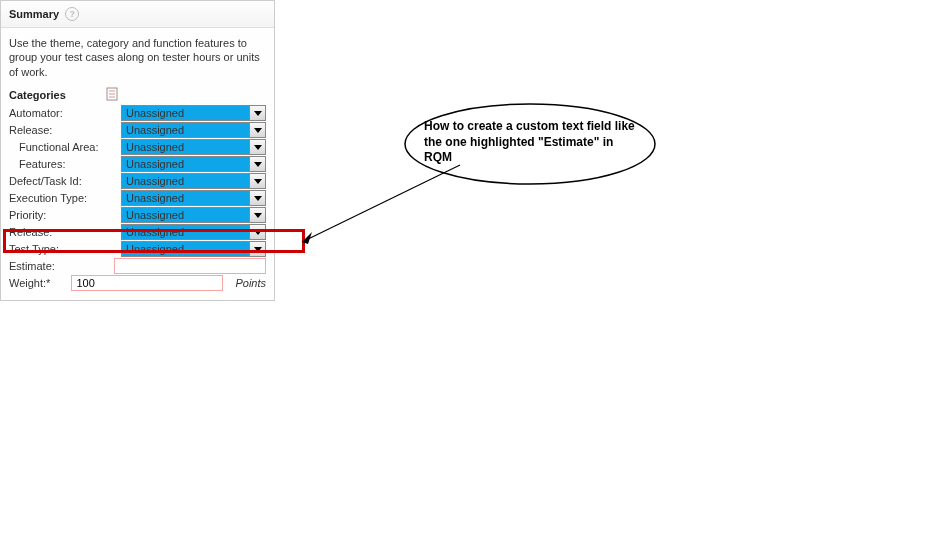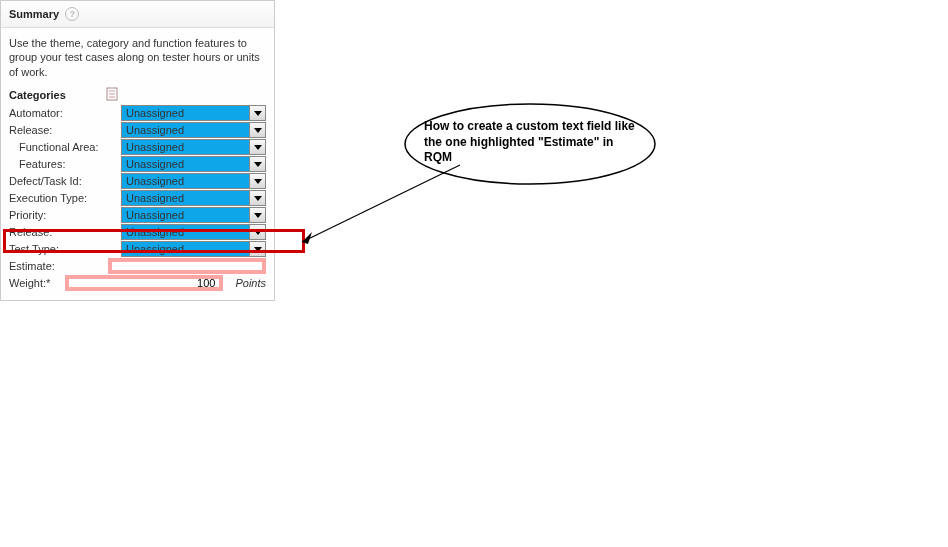--- a/index.html
+++ b/index.html
@@ -102,26 +102,25 @@
   .combo .arr::after{
     content:"";
     width:0;height:0;
     border-left:4px solid transparent;
     border-right:4px solid transparent;
     border-top:5px solid #000;
   }
   .textfield {
     flex:1;
     height:16px;
-    border:4px solid #fca5a5;
+    border:1px solid #fca5a5;
     background:#fff;
     box-sizing:border-box;
     padding:0 4px;
     font-size:11px;
-    text-align:right;
   }
   .weight-row .textfield { flex:0 0 80px; }
   .weight-unit { font-style:italic; margin-left:12px; color:#333;}
   .req { color:#333;}
   .highlight-box {
     position:absolute;
     border:3px solid #c00;
     left:2px;
     top:228px;
     width:302px;

